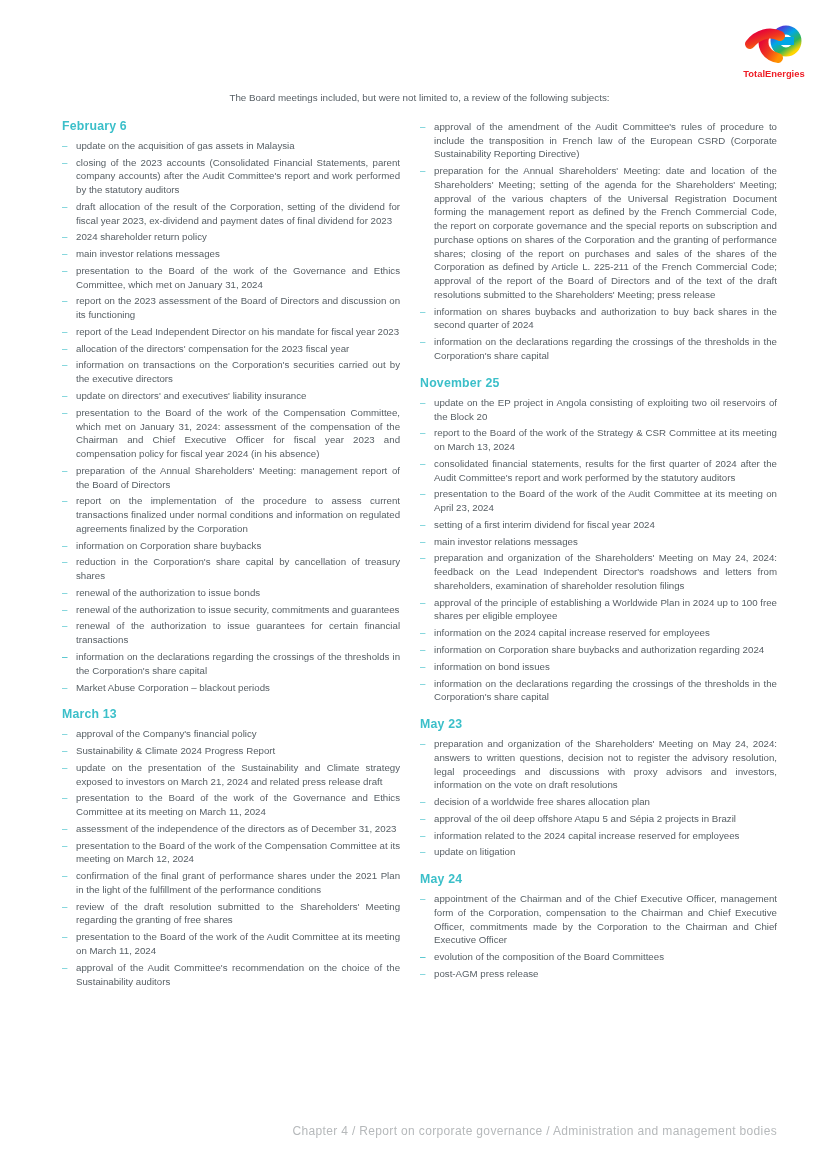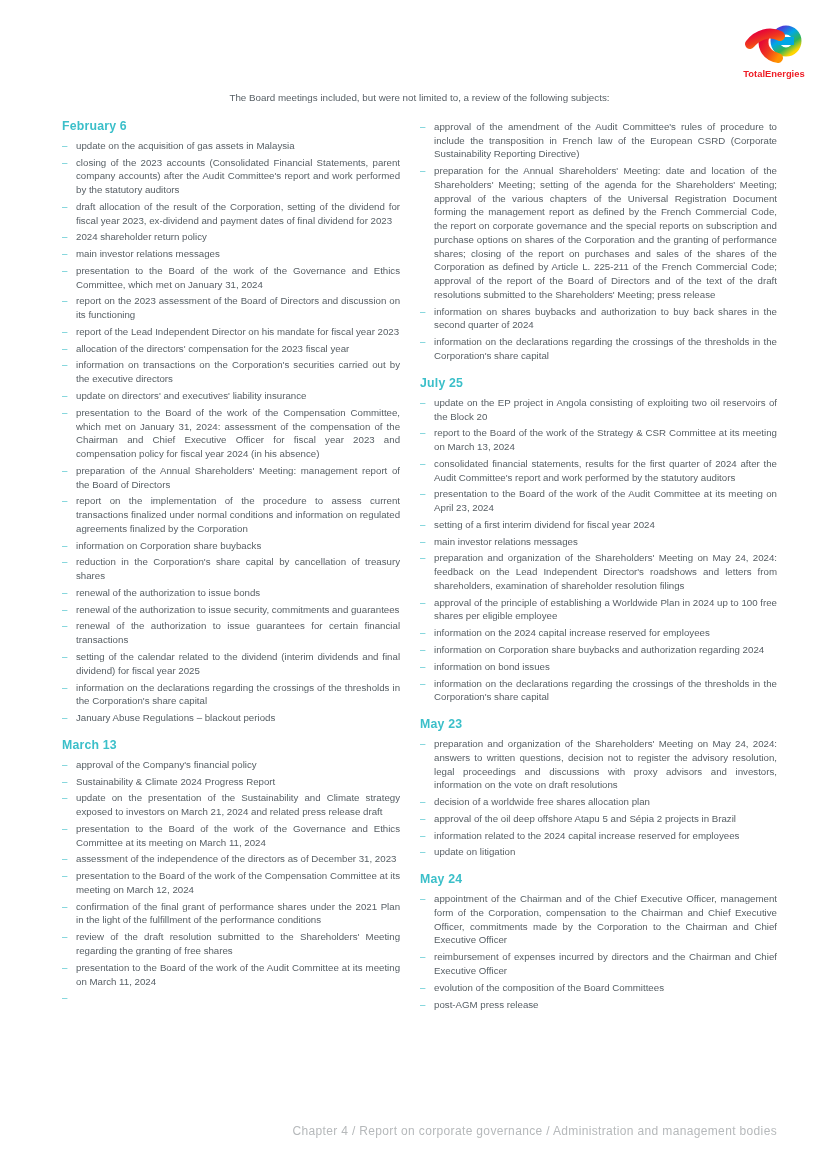--- a/index.html
+++ b/index.html
@@ -83,52 +83,52 @@
               <li><span class="dash">–</span><span>information on transactions on the Corporation's securities carried out by the executive directors</span></li>
               <li><span class="dash">–</span><span>update on directors' and executives' liability insurance</span></li>
               <li><span class="dash">–</span><span>presentation to the Board of the work of the Compensation Committee, which met on January 31, 2024: assessment of the compensation of the Chairman and Chief Executive Officer for fiscal year 2023 and compensation policy for fiscal year 2024 (in his absence)</span></li>
               <li><span class="dash">–</span><span>preparation of the Annual Shareholders' Meeting: management report of the Board of Directors</span></li>
               <li><span class="dash">–</span><span>report on the implementation of the procedure to assess current transactions finalized under normal conditions and information on regulated agreements finalized by the Corporation</span></li>
               <li><span class="dash">–</span><span>information on Corporation share buybacks</span></li>
               <li><span class="dash">–</span><span>reduction in the Corporation's share capital by cancellation of treasury shares</span></li>
               <li><span class="dash">–</span><span>renewal of the authorization to issue bonds</span></li>
               <li><span class="dash">–</span><span>renewal of the authorization to issue security, commitments and guarantees</span></li>
               <li><span class="dash">–</span><span>renewal of the authorization to issue guarantees for certain financial transactions</span></li>
-              <li><span class="dash">–</span><span>setting of the calendar related to the dividend (interim dividends and final dividend) for fiscal year 2025</span></li>
+              <li><span class="dash">–</span></li>
               <li><span class="dash">–</span><span>information on the declarations regarding the crossings of the thresholds in the Corporation's share capital</span></li>
-              <li><span class="dash">–</span><span>January Abuse Regulations – blackout periods</span></li>
+              <li><span class="dash">–</span><span>Market Abuse Corporation – blackout periods</span></li>
             </ul>
           </section>
           <section>
             <h2 class="date">March 13</h2>
             <ul class="topics">
               <li><span class="dash">–</span><span>approval of the Company's financial policy</span></li>
               <li><span class="dash">–</span><span>Sustainability &amp; Climate 2024 Progress Report</span></li>
               <li><span class="dash">–</span><span>update on the presentation of the Sustainability and Climate strategy exposed to investors on March 21, 2024 and related press release draft</span></li>
               <li><span class="dash">–</span><span>presentation to the Board of the work of the Governance and Ethics Committee at its meeting on March 11, 2024</span></li>
               <li><span class="dash">–</span><span>assessment of the independence of the directors as of December 31, 2023</span></li>
               <li><span class="dash">–</span><span>presentation to the Board of the work of the Compensation Committee at its meeting on March 12, 2024</span></li>
               <li><span class="dash">–</span><span>confirmation of the final grant of performance shares under the 2021 Plan in the light of the fulfillment of the performance conditions</span></li>
               <li><span class="dash">–</span><span>review of the draft resolution submitted to the Shareholders' Meeting regarding the granting of free shares</span></li>
               <li><span class="dash">–</span><span>presentation to the Board of the work of the Audit Committee at its meeting on March 11, 2024</span></li>
-              <li><span class="dash">–</span></li>
+              <li><span class="dash">–</span><span>approval of the Audit Committee's recommendation on the choice of the Sustainability auditors</span></li>
             </ul>
           </section>
         </div>
       <div class="col col-right">
           <section class="no-heading">
             <ul class="topics">
               <li><span class="dash">–</span><span>approval of the amendment of the Audit Committee's rules of procedure to include the transposition in French law of the European CSRD (Corporate Sustainability Reporting Directive)</span></li>
               <li><span class="dash">–</span><span>preparation for the Annual Shareholders' Meeting: date and location of the Shareholders' Meeting; setting of the agenda for the Shareholders' Meeting; approval of the various chapters of the Universal Registration Document forming the management report as defined by the French Commercial Code, the report on corporate governance and the special reports on subscription and purchase options on shares of the Corporation and the granting of performance shares; closing of the report on purchases and sales of the shares of the Corporation as defined by Article L. 225-211 of the French Commercial Code; approval of the report of the Board of Directors and of the text of the draft resolutions submitted to the Shareholders' Meeting; press release</span></li>
               <li><span class="dash">–</span><span>information on shares buybacks and authorization to buy back shares in the second quarter of 2024</span></li>
               <li><span class="dash">–</span><span>information on the declarations regarding the crossings of the thresholds in the Corporation's share capital</span></li>
             </ul>
           </section>
           <section>
-            <h2 class="date">July 25</h2>
+            <h2 class="date">November 25</h2>
             <ul class="topics">
               <li><span class="dash">–</span><span>update on the EP project in Angola consisting of exploiting two oil reservoirs of the Block 20</span></li>
               <li><span class="dash">–</span><span>report to the Board of the work of the Strategy &amp; CSR Committee at its meeting on March 13, 2024</span></li>
               <li><span class="dash">–</span><span>consolidated financial statements, results for the first quarter of 2024 after the Audit Committee's report and work performed by the statutory auditors</span></li>
               <li><span class="dash">–</span><span>presentation to the Board of the work of the Audit Committee at its meeting on April 23, 2024</span></li>
               <li><span class="dash">–</span><span>setting of a first interim dividend for fiscal year 2024</span></li>
               <li><span class="dash">–</span><span>main investor relations messages</span></li>
               <li><span class="dash">–</span><span>preparation and organization of the Shareholders' Meeting on May 24, 2024: feedback on the Lead Independent Director's roadshows and letters from shareholders, examination of shareholder resolution filings</span></li>
               <li><span class="dash">–</span><span>approval of the principle of establishing a Worldwide Plan in 2024 up to 100 free shares per eligible employee</span></li>
               <li><span class="dash">–</span><span>information on the 2024 capital increase reserved for employees</span></li>
@@ -144,21 +144,21 @@
               <li><span class="dash">–</span><span>decision of a worldwide free shares allocation plan</span></li>
               <li><span class="dash">–</span><span>approval of the oil deep offshore Atapu 5 and Sépia 2 projects in Brazil</span></li>
               <li><span class="dash">–</span><span>information related to the 2024 capital increase reserved for employees</span></li>
               <li><span class="dash">–</span><span>update on litigation</span></li>
             </ul>
           </section>
           <section>
             <h2 class="date">May 24</h2>
             <ul class="topics">
               <li><span class="dash">–</span><span>appointment of the Chairman and of the Chief Executive Officer, management form of the Corporation, compensation to the Chairman and Chief Executive Officer, commitments made by the Corporation to the Chairman and Chief Executive Officer</span></li>
-              <li><span class="dash">–</span><span>reimbursement of expenses incurred by directors and the Chairman and Chief Executive Officer</span></li>
+              <li><span class="dash">–</span></li>
               <li><span class="dash">–</span><span>evolution of the composition of the Board Committees</span></li>
               <li><span class="dash">–</span><span>post-AGM press release</span></li>
             </ul>
           </section>
         </div>
     </div>
   </div>
 
   <div class="footer">Chapter 4 / Report on corporate governance / Administration and management bodies</div>
 

